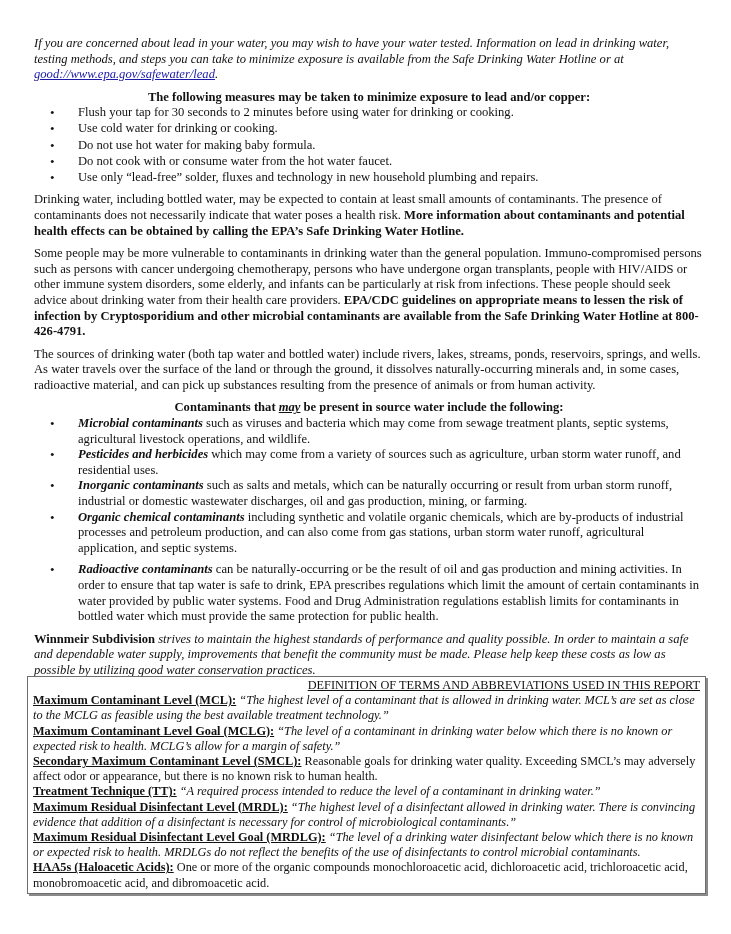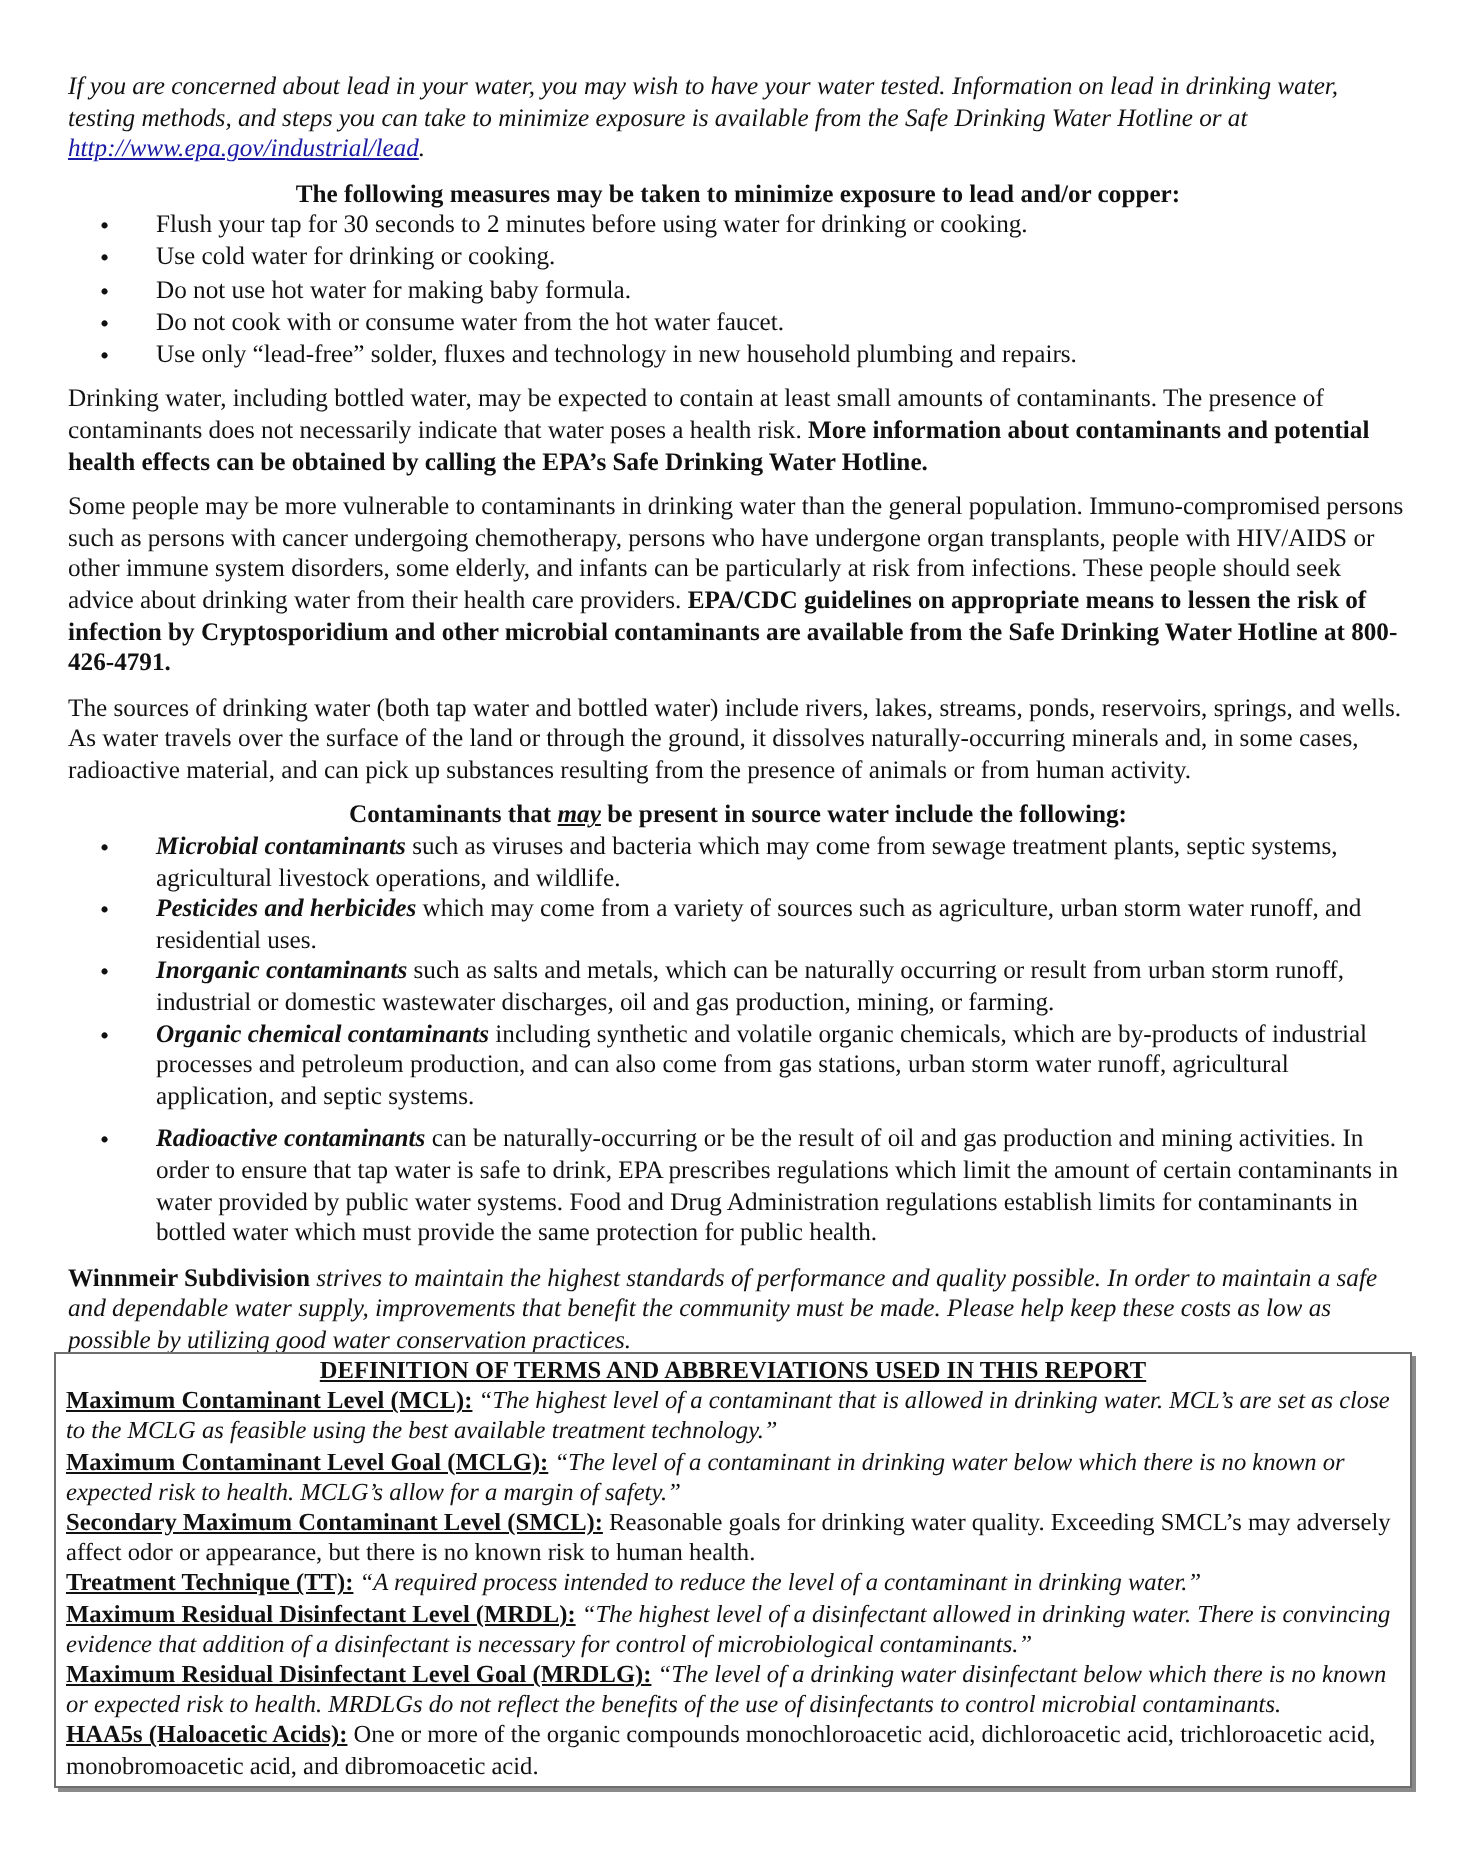--- a/index.html
+++ b/index.html
@@ -26,29 +26,29 @@
   ul.cont li.gap { margin-top: 6px; font-family: Liberation Serif, serif; }
   .box {
     position: absolute; left: 27px; top: 676px; width: 679px;
     border: 1px solid #6e6e6e;
     box-shadow: 2px 2px 0 #8a8a8a;
     padding: 1px 5px 2px 5px;
     box-sizing: border-box;
     background: #fff;
     font-size: 12.3px; line-height: 15.2px;
   }
-  .box-title { text-align: center; font-weight: bold; text-decoration: underline; }
+  .box-title { text-align: right; font-weight: normal; text-decoration: underline; }
   .term { font-weight: bold; text-decoration: underline; }
 </style>
 </head>
 <body>
 
 <div class="page">
 
-  <p class="para i"><span>If you are concerned about lead in your water, you may wish to have your water tested. Information on lead in drinking water, testing methods, and steps you can take to minimize exposure is available from the Safe Drinking Water Hotline or at </span><a href="#">http://www.epa.gov/industrial/lead</a><span>.</span></p>
+  <p class="para i"><span>If you are concerned about lead in your water, you may wish to have your water tested. Information on lead in drinking water, testing methods, and steps you can take to minimize exposure is available from the Safe Drinking Water Hotline or at </span><a href="#">good://www.epa.gov/safewater/lead</a><span>.</span></p>
 
   <p class="heading">The following measures may be taken to minimize exposure to lead and/or copper:</p>
   <ul>
     <li>Flush your tap for 30 seconds to 2 minutes before using water for drinking or cooking.</li>
     <li>Use cold water for drinking or cooking.</li>
     <li>Do not use hot water for making baby formula.</li>
     <li>Do not cook with or consume water from the hot water faucet.</li>
     <li>Use only “lead-free” solder, fluxes and technology in new household plumbing and repairs.</li>
   </ul>
 

